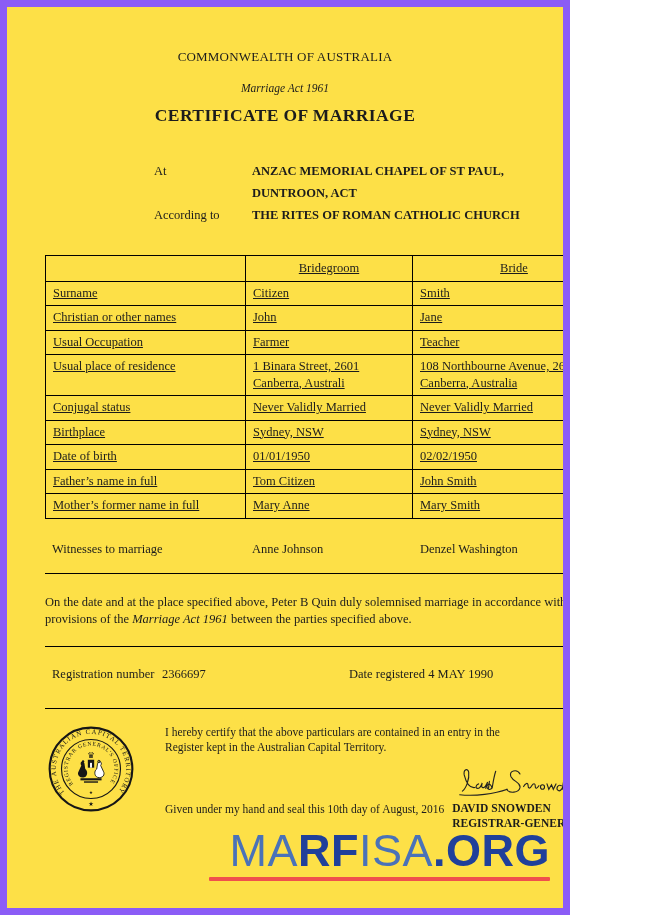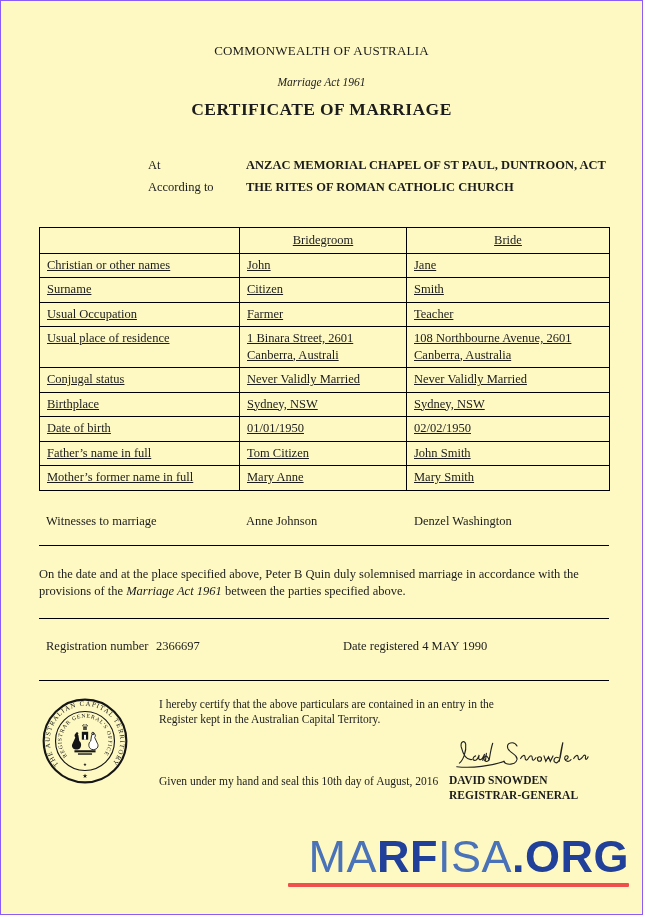--- a/index.html
+++ b/index.html
@@ -1,21 +1,21 @@
 <!DOCTYPE html>
 <html style="--wm-light: #4a72b8; --wm-bold: #20409a; --wm-under: #f0504c;"><head>
 <meta charset="utf-8">
 <style>
   * { margin:0; padding:0; box-sizing:border-box; }
   html,body { background:#fff; }
   .page {
     position:relative;
-    width:643px; height:915px;
-    border:1px solid #8b5cf6;
-    background:#fef9c3;
+    width:570px; height:915px;
+    border:7px solid #8b5cf6;
+    background:#fde047;
     font-family:"Liberation Serif", serif;
     color:#1c1c1c;
     overflow:hidden;
   }
   
   .hdr { text-align:center; padding-top:42px; }
   .hdr-country { font-size:13px; letter-spacing:.2px; }
   .hdr-act { font-size:11.5px; font-style:italic; margin-top:17px; }
   .hdr-title { font-size:17.5px; font-weight:bold; letter-spacing:.4px; margin-top:11px; }
   
@@ -95,28 +95,28 @@
         <col style="width:167px">
         <col style="width:203px">
       </colgroup>
     <tbody>
         <tr>
       <th></th>
       <th>Bridegroom</th>
       <th>Bride</th>
     </tr>
     <tr>
+      <td>Surname</td>
+      <td>Citizen</td>
+      <td>Smith</td>
+    </tr>
+    <tr>
       <td>Christian or other names</td>
       <td>John</td>
       <td>Jane</td>
-    </tr>
-    <tr>
-      <td>Surname</td>
-      <td>Citizen</td>
-      <td>Smith</td>
     </tr>
     <tr>
       <td>Usual Occupation</td>
       <td>Farmer</td>
       <td>Teacher</td>
     </tr>
     <tr>
       <td>Usual place of residence</td>
       <td>1 Binara Street, 2601
 Canberra, Australi</td>

